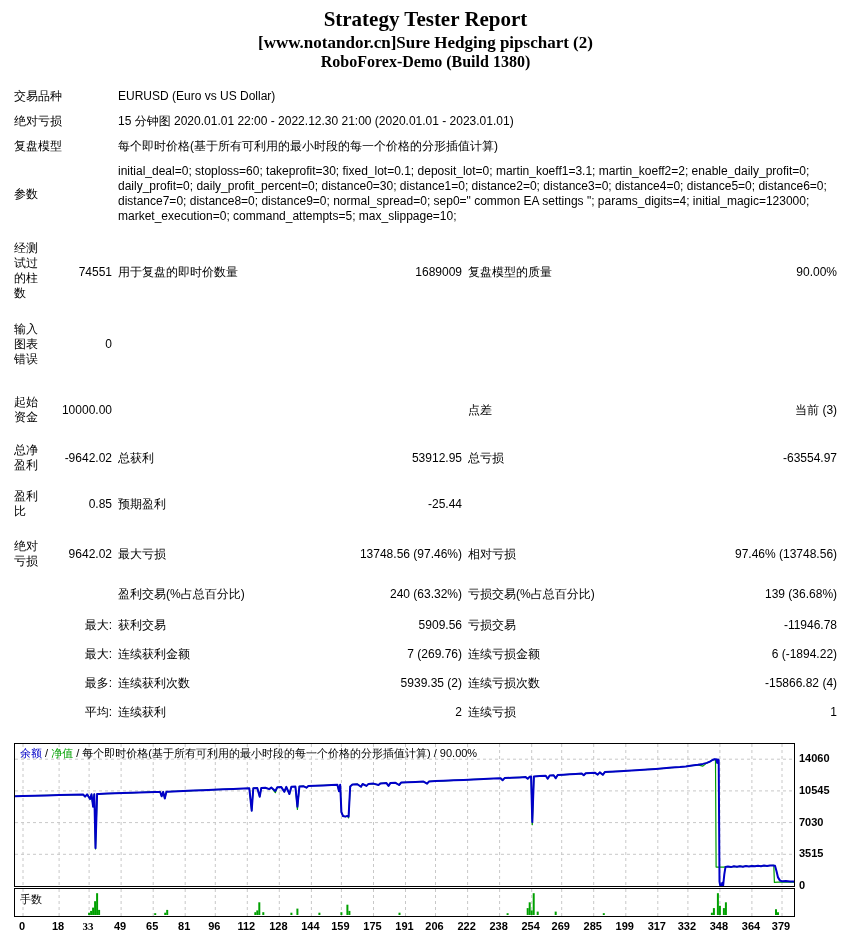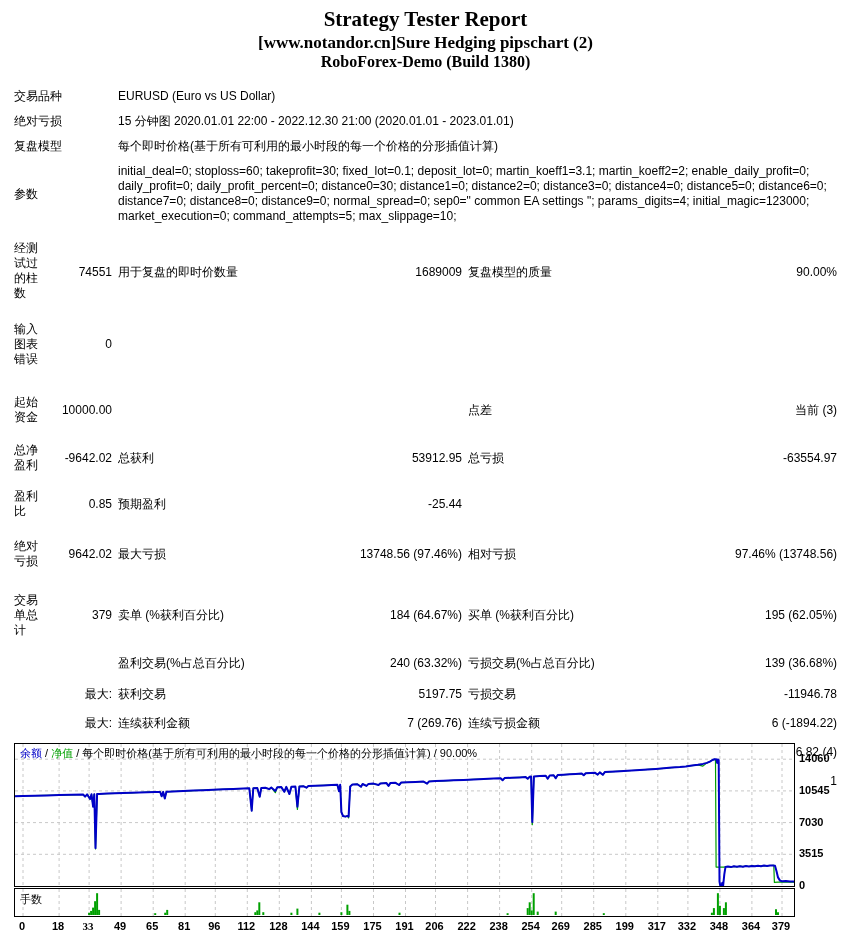--- a/index.html
+++ b/index.html
@@ -116,40 +116,32 @@
       </tr>
       <tr>
         <td class="lbl" style="padding-top: 15px;">绝对亏损</td>
         <td class="num" style="padding-top: 15px;">9642.02</td>
         <td class="desc" style="padding-top: 15px;">最大亏损</td>
         <td class="num" style="padding-top: 15px;">13748.56 (97.46%)</td>
         <td class="desc" style="padding-top: 15px;">相对亏损</td>
         <td class="num" style="padding-top: 15px;">97.46% (13748.56)</td>
       </tr>
       <tr>
-        <td class="lbl" style="padding-top: 19px;">交易单总计</td>
-        <td class="num" style="padding-top: 19px;">379</td>
-        <td class="desc" style="padding-top: 19px;">卖单 (%获利百分比)</td>
-        <td class="num" style="padding-top: 19px;">184 (64.67%)</td>
-        <td class="desc" style="padding-top: 19px;">买单 (%获利百分比)</td>
-        <td class="num" style="padding-top: 19px;">195 (62.05%)</td>
-      </tr>
-      <tr>
         <td class="lbl" style="padding-top: 13px;"></td>
         <td class="num" style="padding-top: 13px;"></td>
         <td class="desc" style="padding-top: 13px;">盈利交易(%占总百分比)</td>
         <td class="num" style="padding-top: 13px;">240 (63.32%)</td>
         <td class="desc" style="padding-top: 13px;">亏损交易(%占总百分比)</td>
         <td class="num" style="padding-top: 13px;">139 (36.68%)</td>
       </tr>
       <tr>
         <td class="lbl" style="padding-top: 11px;"></td>
         <td class="num" style="padding-top: 11px;">最大:</td>
         <td class="desc" style="padding-top: 11px;">获利交易</td>
-        <td class="num" style="padding-top: 11px;">5197.75</td>
+        <td class="num" style="padding-top: 11px;">5909.56</td>
         <td class="desc" style="padding-top: 11px;">亏损交易</td>
         <td class="num" style="padding-top: 11px;">-11946.78</td>
       </tr>
       <tr>
         <td class="lbl" style="padding-top: 9px;"></td>
         <td class="num" style="padding-top: 9px;">最大:</td>
         <td class="desc" style="padding-top: 9px;">连续获利金额</td>
         <td class="num" style="padding-top: 9px;">7 (269.76)</td>
         <td class="desc" style="padding-top: 9px;">连续亏损金额</td>
         <td class="num" style="padding-top: 9px;">6 (-1894.22)</td>

